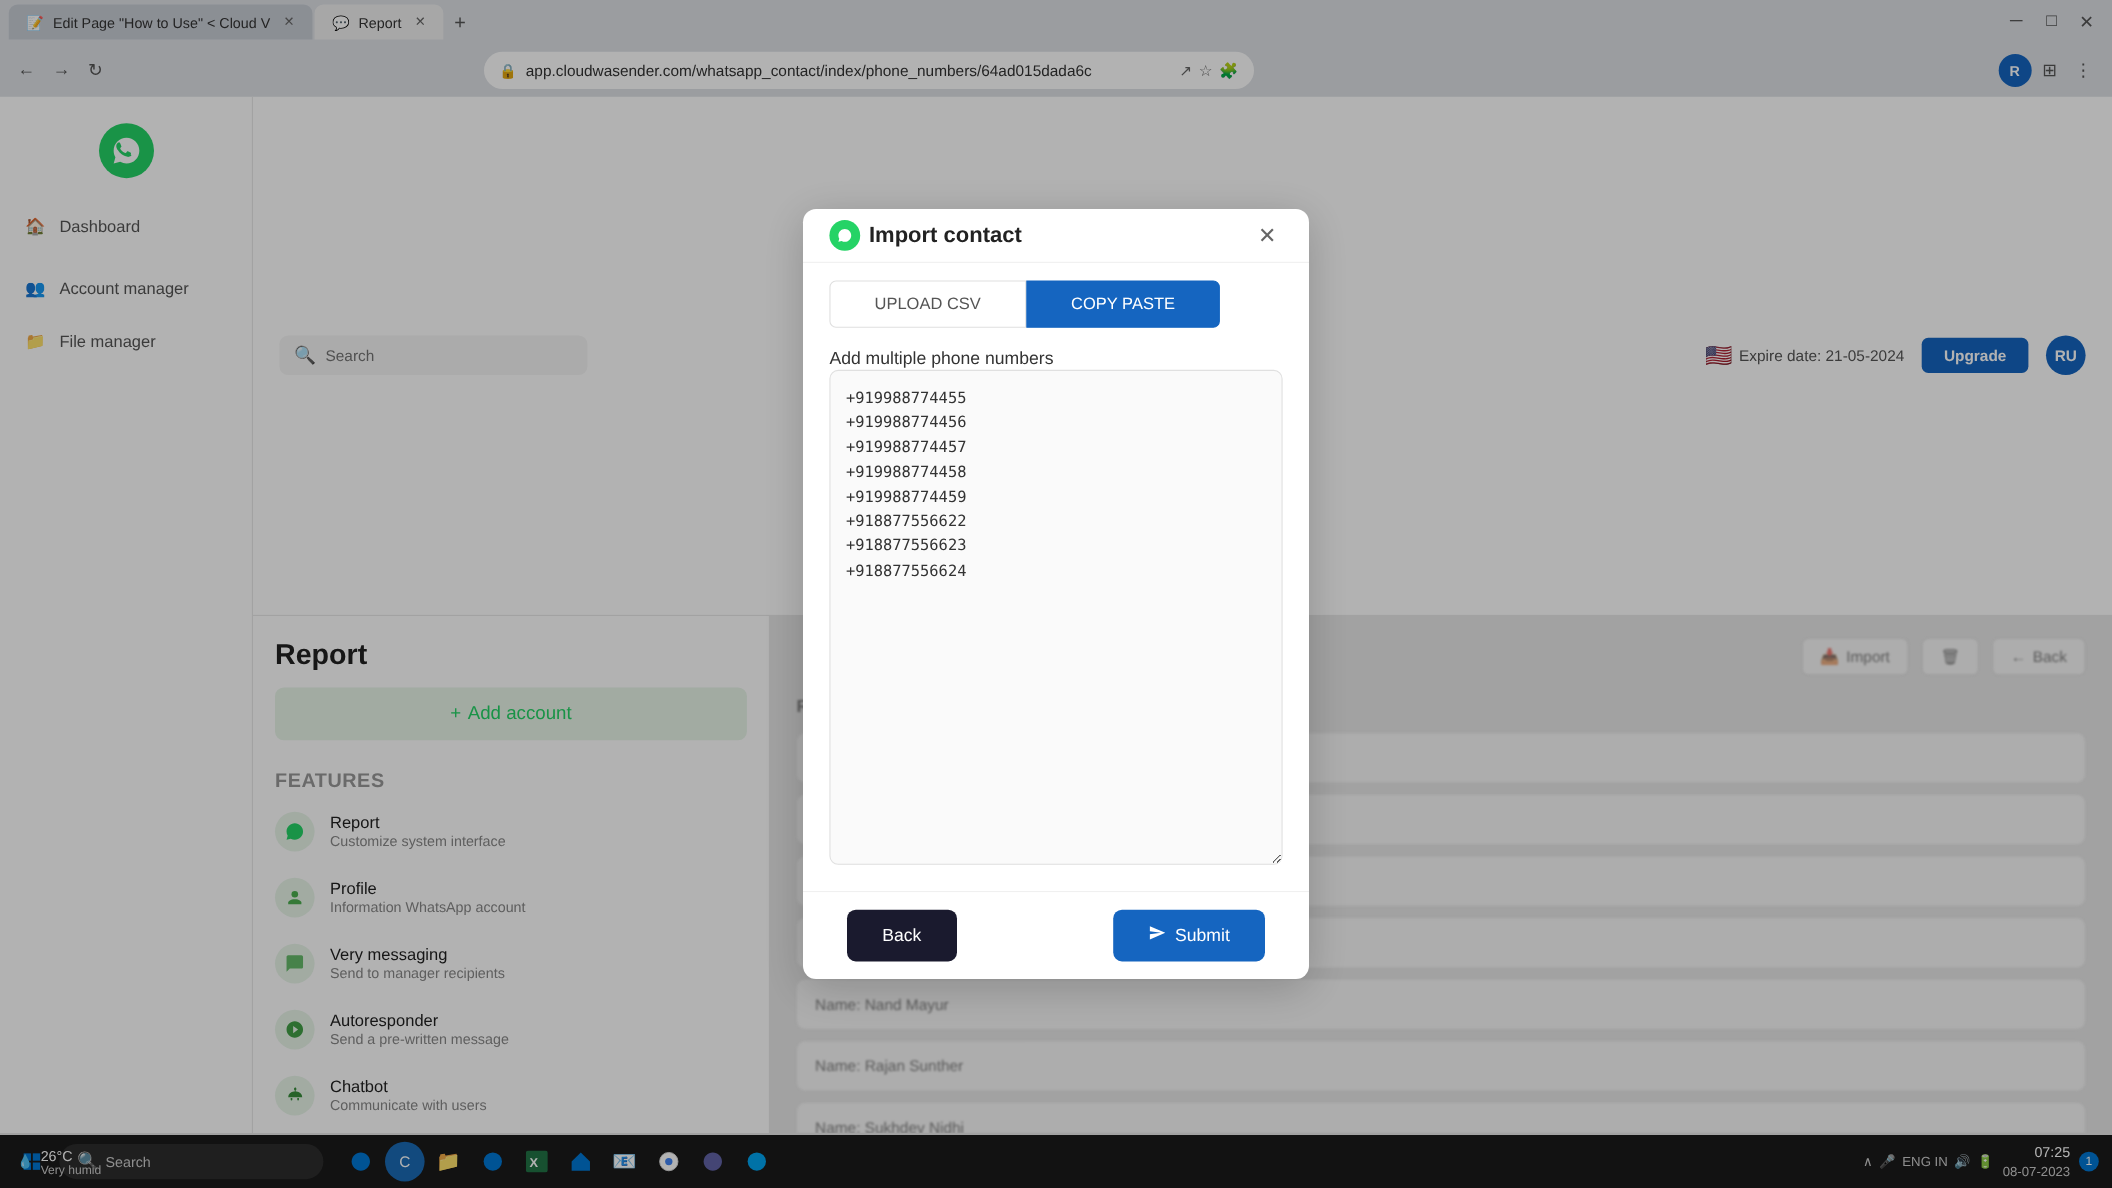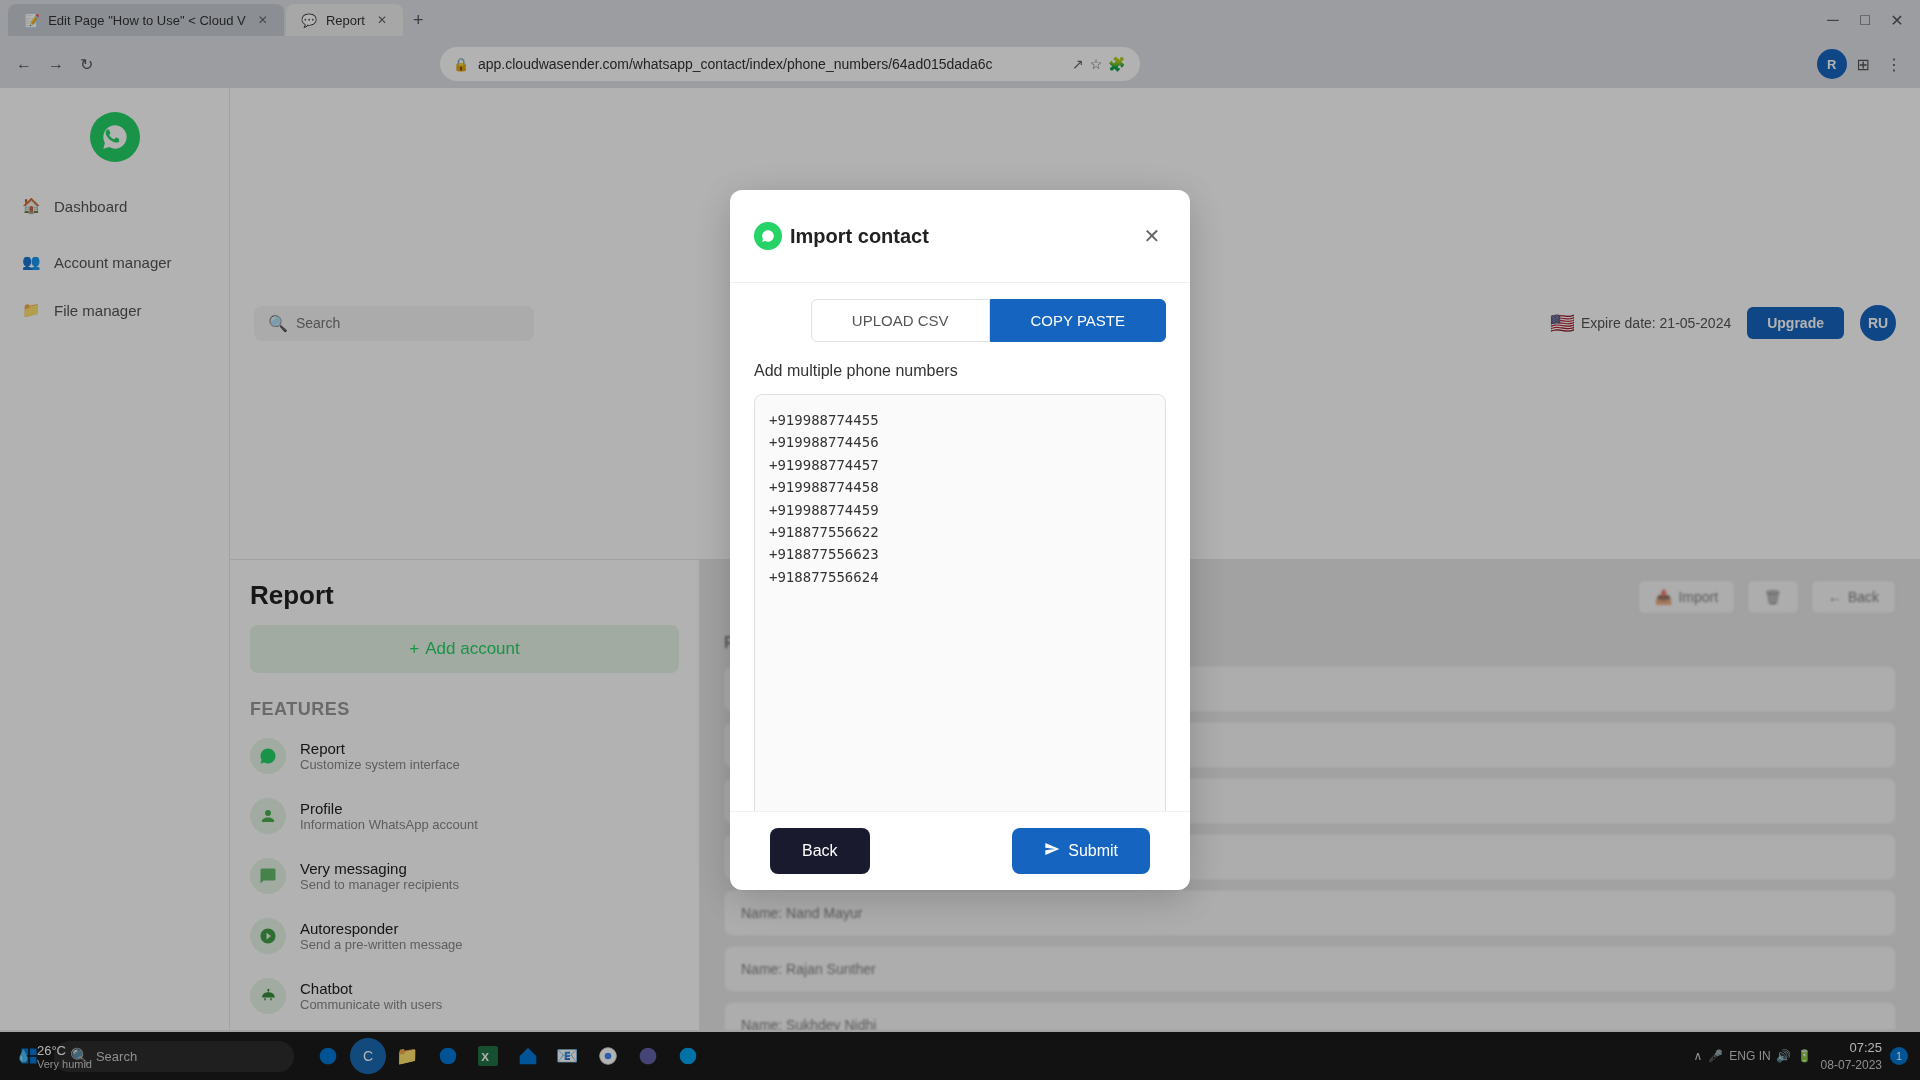--- a/index.html
+++ b/index.html
@@ -288,21 +288,21 @@
       max-height: 700px;
       box-shadow: 0 8px 40px rgba(0,0,0,0.2);
       overflow: hidden;
       display: flex;
       flex-direction: column;
     }
     .modal-header {
       display: flex;
       align-items: center;
       justify-content: space-between;
-      padding: 32px 24px;
+      padding: 10px 24px;
       border-bottom: 1px solid #f0f0f0;
     }
     .modal-title {
       display: flex;
       align-items: center;
       gap: 8px;
       font-size: 20px;
       font-weight: 600;
       color: #222;
     }
@@ -349,21 +349,20 @@
 
     .modal-body {
       padding: 20px 24px;
       flex: 1;
       overflow-y: auto;
     }
     .modal-subtitle {
       font-size: 16px;
       font-weight: 500;
       color: #333;
-      margin-bottom: 14px;
     }
     .phone-textarea {
       width: 100%;
       height: 450px;
       border: 1px solid #e0e0e0;
       border-radius: 8px;
       padding: 14px;
       font-size: 14px;
       color: #333;
       resize: vertical;
@@ -665,21 +664,21 @@
             <svg width="14" height="14" viewBox="0 0 24 24" fill="white">
               <path d="M12 2C6.48 2 2 6.48 2 12c0 1.85.5 3.58 1.36 5.07L2 22l5.1-1.34A9.93 9.93 0 0012 22c5.52 0 10-4.48 10-10S17.52 2 12 2z"></path>
             </svg>
           </div>
           <span>Import contact</span>
         </div>
         <button class="modal-close">✕</button>
       </div>
 
       <div style="padding: 16px 24px 0;">
-        <div style="display:flex; gap:0;justify-content:flex-end;">
+        <div style="display:flex; gap:0;">
           <button class="tab-btn">UPLOAD CSV</button>
           <button class="tab-btn active">COPY PASTE</button>
         </div>
       </div>
 
       <div class="modal-body">
         <div class="modal-subtitle">Add multiple phone numbers</div>
         <textarea class="phone-textarea" style="">+919988774455
 +919988774456
 +919988774457

